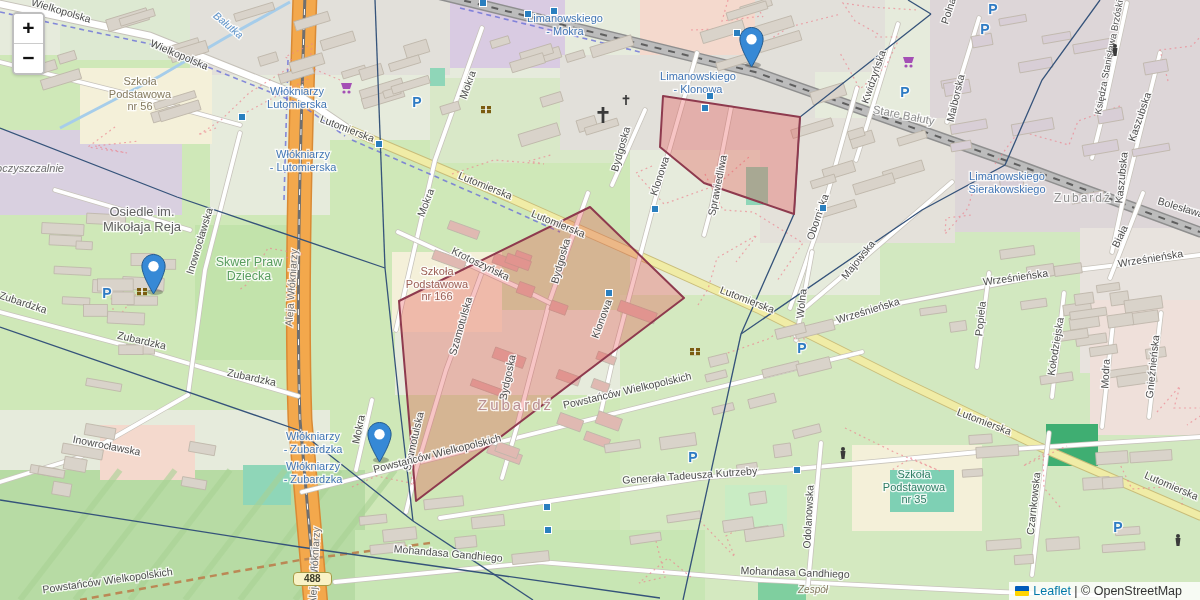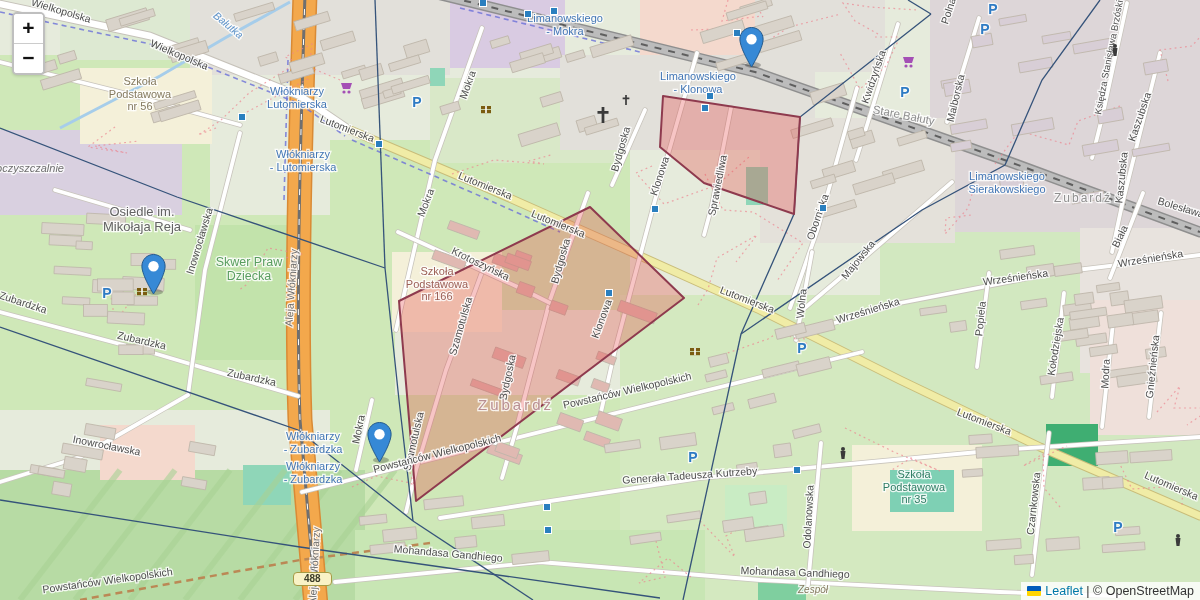--- a/index.html
+++ b/index.html
@@ -9,21 +9,21 @@
   #markers-layer{position:absolute;left:0;top:0;width:100%;height:100%;pointer-events:none;}
   .marker{position:absolute;width:25px;height:41px;pointer-events:auto;cursor:pointer;}
   
   #zoom-control{position:absolute;left:12px;top:12px;z-index:50;border:2px solid rgba(0,0,0,0.25);
       border-radius:5px;overflow:hidden;background:#fff;box-shadow:0 1px 3px rgba(0,0,0,.15);}
   #zoom-control a{display:block;width:29px;height:29px;line-height:28px;text-align:center;
       font-size:21px;font-weight:bold;color:#111;text-decoration:none;background:#fff;cursor:pointer;}
   #zoom-control .sep{height:1px;background:#ccc;}
   
   #attribution{position:absolute;right:0;bottom:0;z-index:50;background:rgba(255,255,255,0.82);
-      padding:2px 6px 2px 6px;font-size:12.5px;color:#333;white-space:nowrap;}
+      padding:2px 18px 2px 6px;font-size:12.5px;color:#333;white-space:nowrap;}
   #attribution a{text-decoration:none;color:#0078A8;}
   #attribution .flag{display:inline-block;width:14px;height:10px;vertical-align:-1px;margin-right:4px;border-radius:1px;overflow:hidden;}
   #attribution .flag .t,#attribution .flag .b{display:block;width:14px;height:5px;}
   
   #shield{position:absolute;z-index:20;background:#f9f2c6;border:1.5px solid #a59a45;border-radius:4px;
       font-size:10px;font-weight:bold;color:#3c3c28;padding:0 10px;line-height:12px;text-align:center;}
 </style>
 </head>
 <body>
 

